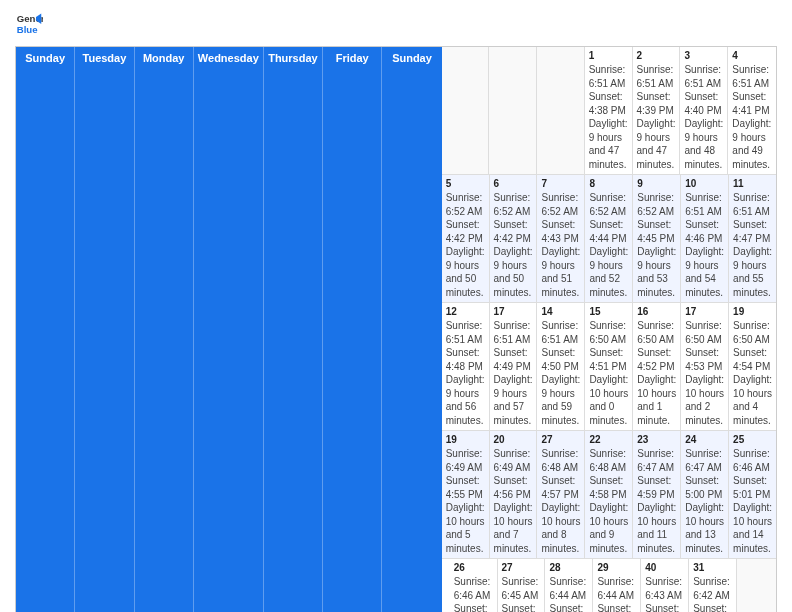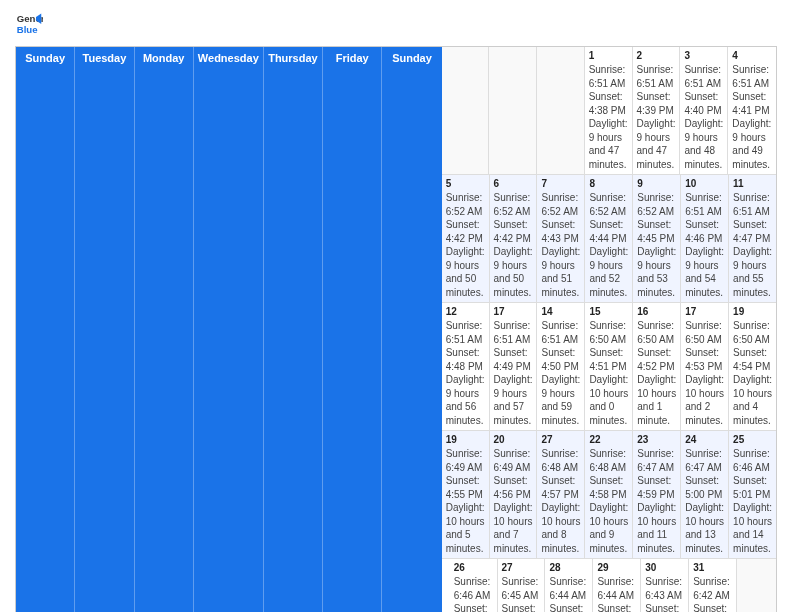--- a/index.html
+++ b/index.html
@@ -339,21 +339,21 @@
 and 19 minutes.</div>
           </div>
           <div class="cal-cell">
             <div class="day-num">29</div>
             <div class="cell-text" style="white-space: pre-line;">Sunrise: 6:44 AM
 Sunset: 5:05 PM
 Daylight: 10 hours
 and 21 minutes.</div>
           </div>
           <div class="cal-cell">
-            <div class="day-num">30</div>
+            <div class="day-num">40</div>
             <div class="cell-text" style="white-space: pre-line;">Sunrise: 6:43 AM
 Sunset: 5:06 PM
 Daylight: 10 hours
 and 23 minutes.</div>
           </div>
           <div class="cal-cell">
             <div class="day-num">31</div>
             <div class="cell-text" style="white-space: pre-line;">Sunrise: 6:42 AM
 Sunset: 5:07 PM
 Daylight: 10 hours

